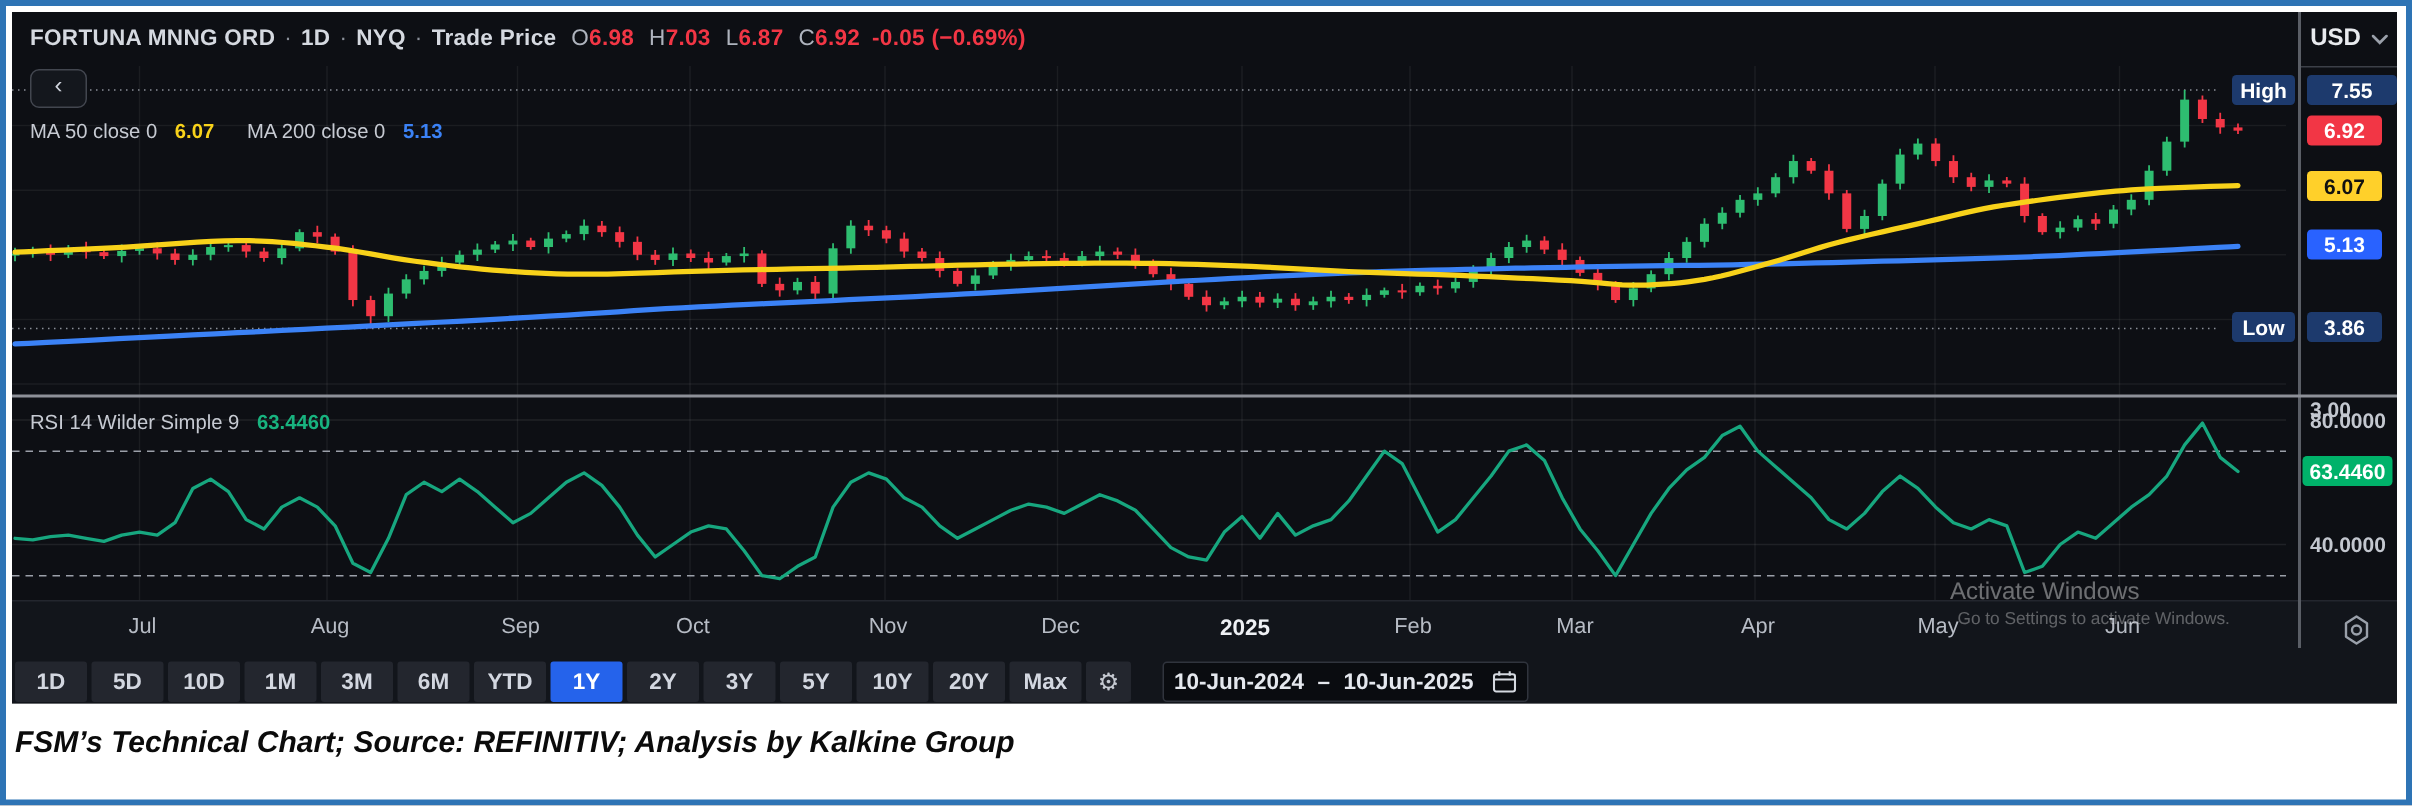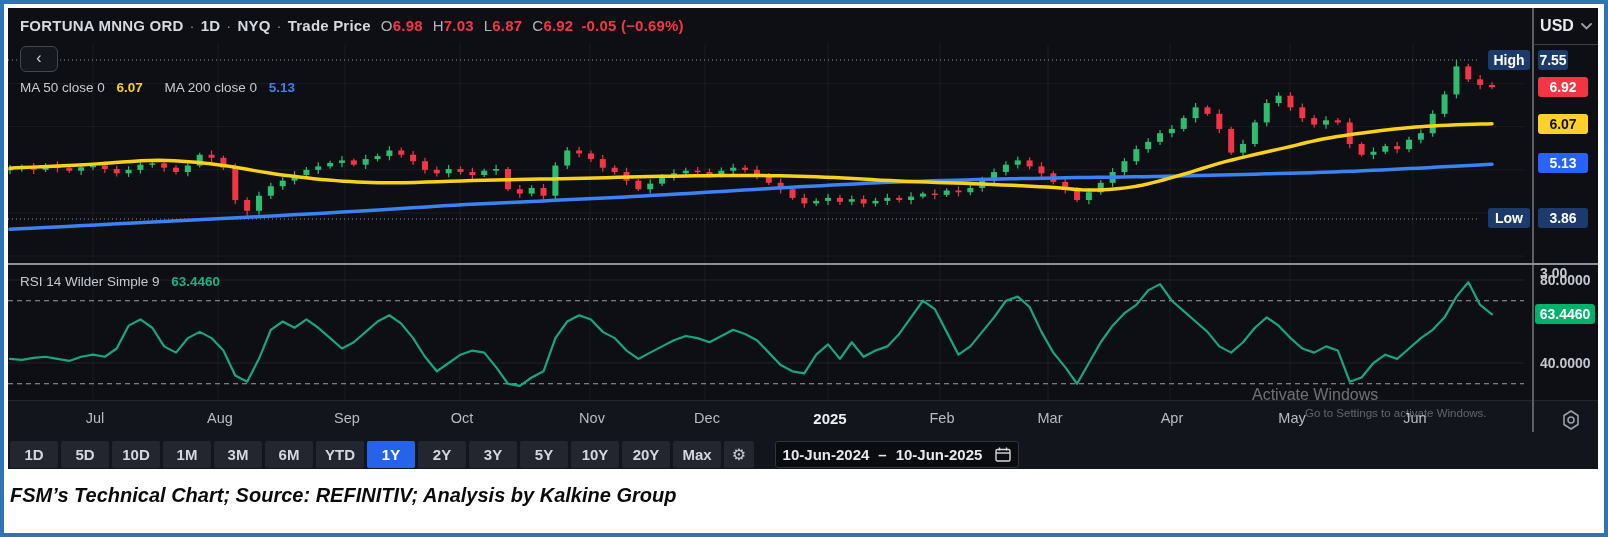--- a/index.html
+++ b/index.html
@@ -46,21 +46,21 @@
   
   .toolbar{position:absolute;left:0;top:430px;width:1590px;height:31px;background:#12151b;}
   .tb-btn{position:absolute;top:3px;height:27px;width:48px;background:#23262e;color:#d3d7e0;font-size:15px;
           font-weight:600;display:flex;align-items:center;justify-content:center;border-radius:2px;cursor:pointer;}
   .tb-btn.sel{background:#2563eb;color:#ffffff;}
   .tb-gear{position:absolute;top:3px;height:27px;width:30px;background:#23262e;color:#c6cad2;font-size:16px;
            display:flex;align-items:center;justify-content:center;border-radius:2px;cursor:pointer;}
   .date-box{position:absolute;left:767px;top:3px;width:242px;height:25px;background:#0a0c10;border:1px solid #30343d;
             border-radius:3px;display:flex;align-items:center;justify-content:center;gap:9px;color:#e5e8ee;
             font-size:15px;font-weight:600;cursor:pointer;}
-  .wm1{position:absolute;left:1244px;top:378px;font-size:16px;color:rgba(255,255,255,0.40);z-index:8;white-space:nowrap;text-align:right;}
+  .wm1{position:absolute;left:1292px;top:378px;font-size:16px;color:rgba(255,255,255,0.40);z-index:8;white-space:nowrap;text-align:right;}
   .wm2{position:absolute;left:1297px;top:399px;font-size:11.5px;color:rgba(255,255,255,0.33);z-index:8;white-space:nowrap;}
   .caption{position:absolute;left:10px;top:484px;font-size:20px;font-weight:700;font-style:italic;color:#0b0b0b;}
 </style>
 </head>
 <body>
 
 <div class="page">
   <div class="chart">
 
     <div class="hdr">
@@ -384,21 +384,21 @@
         <line x1="0" y1="14" x2="1516" y2="14" stroke="rgba(255,255,255,0.08)" stroke-width="1"></line>
         <line x1="0" y1="97" x2="1516" y2="97" stroke="rgba(255,255,255,0.08)" stroke-width="1"></line>
         <line x1="0" y1="34.75" x2="1516" y2="34.75" stroke="#9ba0a9" stroke-width="1" stroke-dasharray="5,4"></line>
         <line x1="0" y1="117.75000000000001" x2="1516" y2="117.75000000000001" stroke="#9ba0a9" stroke-width="1" stroke-dasharray="5,4"></line>
         <polyline points="2,92.85000000000001 13.856,93.8875 25.712,91.8125 37.568,90.775 49.424,92.85000000000001 61.28,94.92500000000001 73.136,90.775 84.992,88.7 96.848,90.775 108.704,82.47500000000001 120.56,59.650000000000006 132.416,53.425000000000004 144.272,61.725 156.128,80.4 167.984,86.625 179.84,72.10000000000001 191.696,65.875 203.552,72.10000000000001 215.408,84.55000000000001 227.264,109.45 239.12,115.67500000000001 250.976,92.85000000000001 262.832,63.800000000000004 274.688,55.5 286.544,61.725 298.4,53.425000000000004 310.256,61.725 322.112,72.10000000000001 333.968,82.47500000000001 345.824,76.25 357.68,65.875 369.536,55.5 381.392,49.275000000000006 393.248,57.575 405.104,72.10000000000001 416.96,90.775 428.816,105.30000000000001 440.67199999999997,97 452.528,88.7 464.384,84.55000000000001 476.24,86.625 488.096,101.15 499.952,117.75000000000001 511.808,119.825 523.664,111.525 535.52,105.30000000000001 547.376,72.10000000000001 559.232,55.5 571.088,49.275000000000006 582.944,53.425000000000004 594.8,65.875 606.656,72.10000000000001 618.512,84.55000000000001 630.3679999999999,92.85000000000001 642.224,86.625 654.08,80.4 665.936,74.17500000000001 677.792,70.025 689.648,72.10000000000001 701.504,76.25 713.36,70.025 725.216,63.800000000000004 737.072,67.95 748.928,74.17500000000001 760.784,86.625 772.64,99.075 784.496,105.30000000000001 796.352,107.37500000000001 808.208,88.7 820.064,78.325 831.92,92.85000000000001 843.776,76.25 855.632,90.775 867.4879999999999,84.55000000000001 879.3439999999999,80.4 891.2,67.95 903.056,51.35 914.912,34.75 926.768,43.050000000000004 938.624,65.875 950.48,88.7 962.336,80.4 974.192,65.875 986.048,51.35 997.904,34.75 1009.76,30.6 1021.616,40.975 1033.472,65.875 1045.328,86.625 1057.184,101.15 1069.04,117.75000000000001 1080.896,97 1092.752,76.25 1104.608,59.650000000000006 1116.464,47.2 1128.32,38.900000000000006 1140.176,24.375 1152.032,18.15 1163.888,34.75 1175.744,45.125 1187.6,55.5 1199.456,65.875 1211.312,80.4 1223.168,86.625 1235.024,76.25 1246.8799999999999,61.725 1258.7359999999999,51.35 1270.592,59.650000000000006 1282.448,72.10000000000001 1294.304,82.47500000000001 1306.16,86.625 1318.016,80.4 1329.872,84.55000000000001 1341.728,115.67500000000001 1353.584,111.525 1365.44,97 1377.296,88.7 1389.152,92.85000000000001 1401.008,82.47500000000001 1412.864,72.10000000000001 1424.72,63.800000000000004 1436.576,51.35 1448.432,30.6 1460.288,16.075 1472.144,38.900000000000006 1484,48.341249999999995" fill="none" stroke="#17a77f" stroke-width="2.2" stroke-linejoin="round" stroke-linecap="round"></polyline>
       </svg>
 
     <div class="v-sep"></div>
 
     <div class="chip navy" style="left:1480px;top:42px;width:42px;">High</div>
-    <div class="chip navy" style="left:1530px;top:42px;width:30px;">7.55</div>
+    <div class="chip navy" style="left:1530px;top:42px;width:60px;">7.55</div>
     <div class="chip red" style="left:1530px;top:69px;width:50px;">6.92</div>
     <div class="chip yellow" style="left:1530px;top:106px;width:50px;">6.07</div>
     <div class="chip blue" style="left:1530px;top:145px;width:50px;">5.13</div>
     <div class="chip navy" style="left:1480px;top:200px;width:42px;">Low</div>
     <div class="chip navy" style="left:1530px;top:200px;width:50px;">3.86</div>
     <div class="axis-text" style="top:239px;margin-top:18px;">3.00</div>
 
     <div class="axis-text" style="top:264px;">80.0000</div>
     <div class="chip green" style="left:1527px;top:296px;width:60px;">63.4460</div>
     <div class="axis-text" style="top:347px;">40.0000</div>

